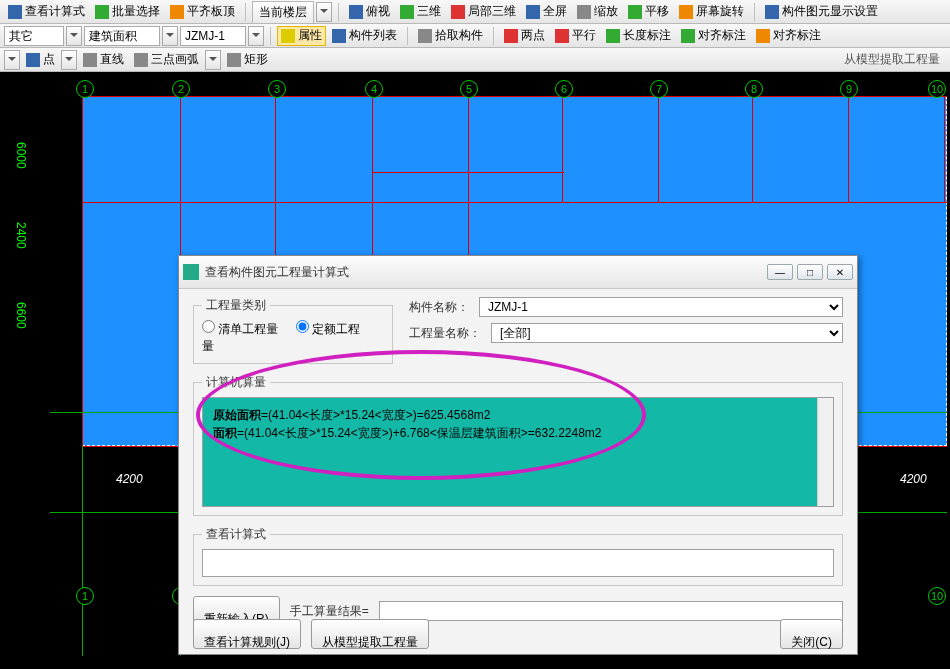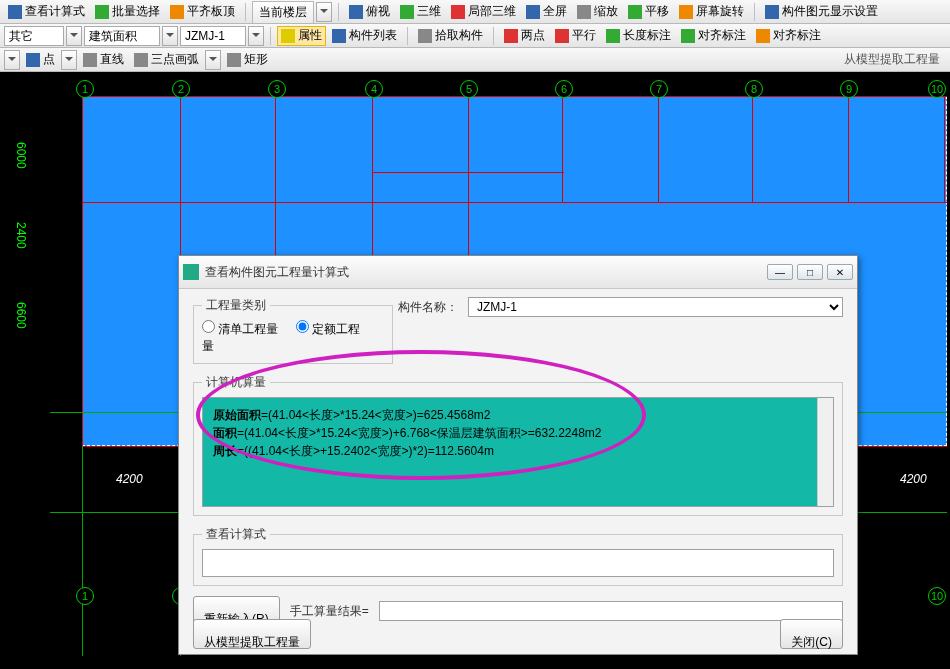--- a/index.html
+++ b/index.html
@@ -230,56 +230,60 @@
   <div class="titlebar">
     <div class="ticon"></div>
     <div class="title">查看构件图元工程量计算式</div>
     <div class="winbtns">
       <div class="wb">—</div>
       <div class="wb">□</div>
       <div class="wb">✕</div>
     </div>
   </div>
   <div class="dlg-body">
-    <div style="display:flex;gap:5px;align-items:flex-start">
+    <div style="display:flex;gap:16px;align-items:flex-start">
       <fieldset style="width:200px">
         <legend>工程量类别</legend>
         <div class="radios">
           <label><input type="radio" name="qt" style=""> <span>清单工程量</span></label>
           <label><input type="radio" name="qt" checked="" style=""> <span>定额工程量</span></label>
         </div>
       </fieldset>
       <div style="flex:1">
         <div class="row">
           <span class="lbl">构件名称：</span>
           <select style="flex:1"><option>JZMJ-1</option></select>
         </div>
+        <div class="row">
+          <span class="lbl">工程量名称：</span>
+          <select style="flex:1"><option>[全部]</option></select>
+        </div>
       </div>
     </div>
 
     <fieldset>
       <legend>计算机算量</legend>
       <div class="calc-box">
         <div class="ln"><b>原始面积</b><span>=(41.04&lt;长度&gt;*15.24&lt;宽度&gt;)=625.4568m2</span></div>
         <div class="ln"><b>面积</b><span>=(41.04&lt;长度&gt;*15.24&lt;宽度&gt;)+6.768&lt;保温层建筑面积&gt;=632.2248m2</span></div>
-        <div class="ln"><b>周长</b><span>=((41.04&lt;长度&gt;+15.2402&lt;宽度&gt;)*2)=112.5604m</span></div>
         <div class="scroll-v"></div>
       </div>
     </fieldset>
 
     <fieldset>
       <legend>查看计算式</legend>
       <div class="manual"></div>
     </fieldset>
 
     <div class="row" style="margin-top:8px">
       <button class="btn">重新输入(R)</button>
       <span class="lbl">手工算量结果=</span>
       <input class="txt" style="flex: 1 1 0%;">
     </div>
 
     <div class="footer">
+      <button class="btn">查看计算规则(J)</button>
       <button class="btn">从模型提取工程量</button>
       <div class="spacer"></div>
       <button class="btn">关闭(C)</button>
     </div>
   </div>
 </div>
 
 </body></html>

